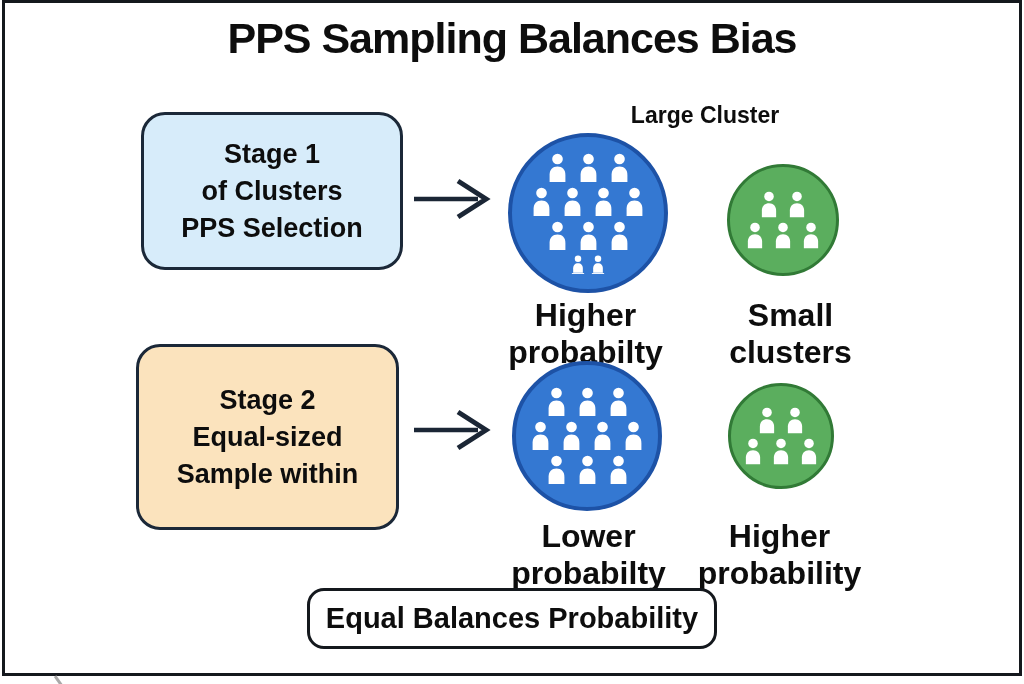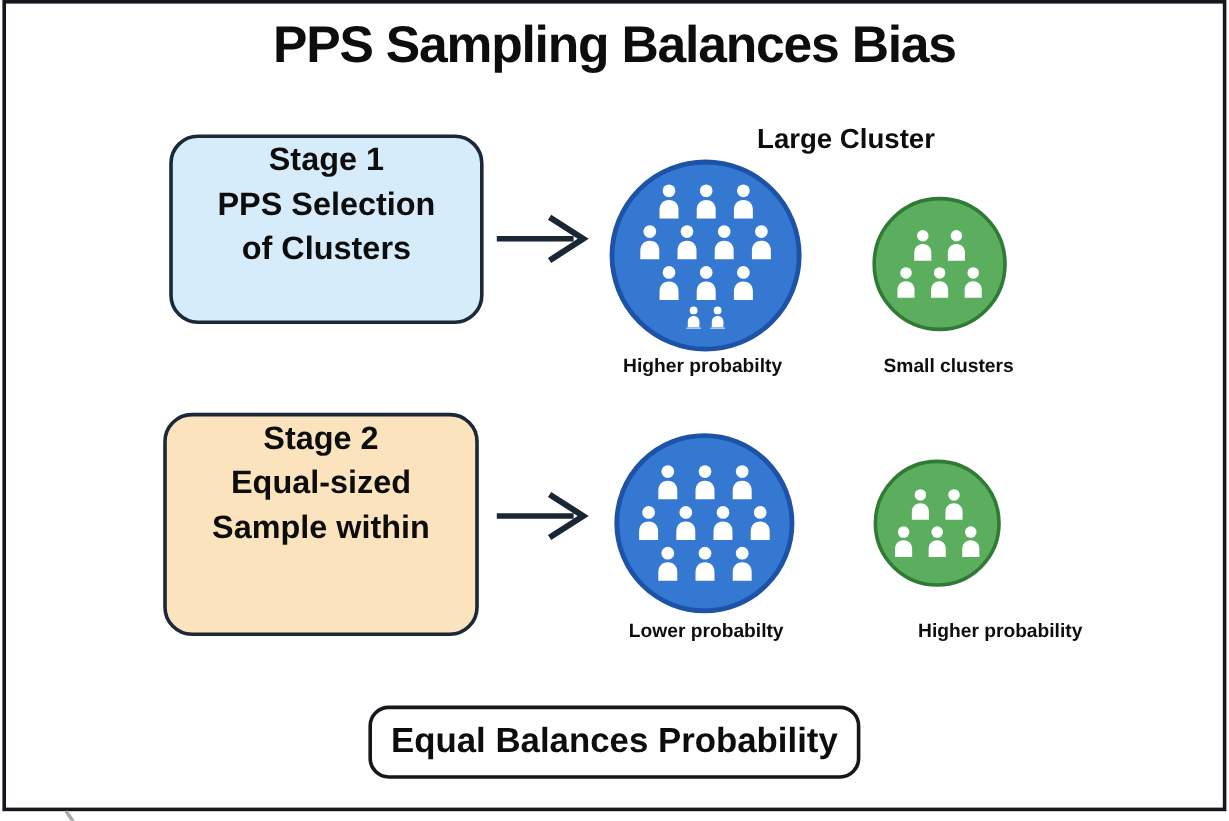--- a/index.html
+++ b/index.html
@@ -9,21 +9,21 @@
 
   .frame { position:absolute; left:2px; top:0; width:1020px; height:676px;
            border:3px solid #14181d; background:#fff; }
   .curl-artifact { position:absolute; left:57px; top:675px; width:3px; height:12px;
                    background:#a9a9a9; transform:rotate(-35deg); }
 
   .title { position:absolute; left:0; top:14px; width:1024px; text-align:center;
            font-size:43px; font-weight:bold; letter-spacing:-1px; color:#0d0d0d; }
 
   .stage-box { position:absolute; border:3px solid var(--box-border); border-radius:24px;
-               display:flex; flex-direction:column; align-items:center; 
+               display:flex; flex-direction:column; align-items:center; justify-content:center;
                text-align:center; color:#0d0d0d; }
   .stage-box .line { font-size:27px; font-weight:bold; line-height:37px; }
   #stage1-box { left:141px; top:112px; width:262px; height:158px; background:var(--stage1-fill); }
   #stage2-box { left:136px; top:344px; width:263px; height:186px; background:var(--stage2-fill); }
 
   .arrow { position:absolute; width:82px; height:44px; }
   #arrow1 { left:412px; top:177px; }
   #arrow2 { left:412px; top:408px; }
 
   .cluster { position:absolute; border-radius:50%; display:flex; flex-direction:column;
@@ -36,44 +36,44 @@
   #green2 { left:728px; top:383px; width:106px; height:106px; }
 
   .person-row { display:flex; justify-content:center; gap:4px; margin-top:3px; }
   .person-row:first-child { margin-top:0; }
   .person { width:27px; height:31px; display:block; }
   .green .person { width:24px; height:28px; }
   .person.small { width:16px; height:19px; }
 
   .float-label { position:absolute; text-align:center; color:#0d0d0d; font-weight:bold; }
   #large-cluster-label { left:600px; top:102px; width:210px; font-size:23px; }
-  .caption { font-size:16px; }
+  .caption { font-size:32px; }
   #caption-r1-blue  { left:483px; top:297px; width:205px; }
   #caption-r1-green { left:688px; top:297px; width:205px; }
   #caption-r2-blue  { left:486px; top:518px; width:205px; }
-  #caption-r2-green { left:731px; top:518px; width:205px; }
+  #caption-r2-green { left:677px; top:518px; width:205px; }
 
   .footer-box { position:absolute; left:307px; top:588px; width:410px; height:61px;
                 background:#fff; border:3px solid #14181d; border-radius:17px;
                 display:flex; align-items:center; justify-content:center; }
   .footer-box .label { font-size:29px; font-weight:bold; color:#0d0d0d; }
 </style>
 </head>
 <body>
 
 <div id="canvas">
   <div class="frame"></div>
   <div class="curl-artifact"></div>
 
   <div class="title">PPS Sampling Balances Bias</div>
 
   <div id="stage1-box" class="stage-box">
     <div class="line">Stage 1</div>
+    <div class="line">of Clusters</div>
     <div class="line">PPS Selection</div>
-    <div class="line">of Clusters</div>
   </div>
 
   <svg id="arrow1" class="arrow" viewBox="0 0 82 44">
     <line x1="2" y1="22" x2="66" y2="22" stroke="var(--arrow)" stroke-width="4.5"></line>
     <polyline points="46,4 74,22 46,40" fill="none" stroke="var(--arrow)" stroke-width="5" stroke-linejoin="miter"></polyline>
   </svg>
 
   <div id="large-cluster-label" class="float-label">Large Cluster</div>
 
   <div id="blue1" class="cluster blue">

